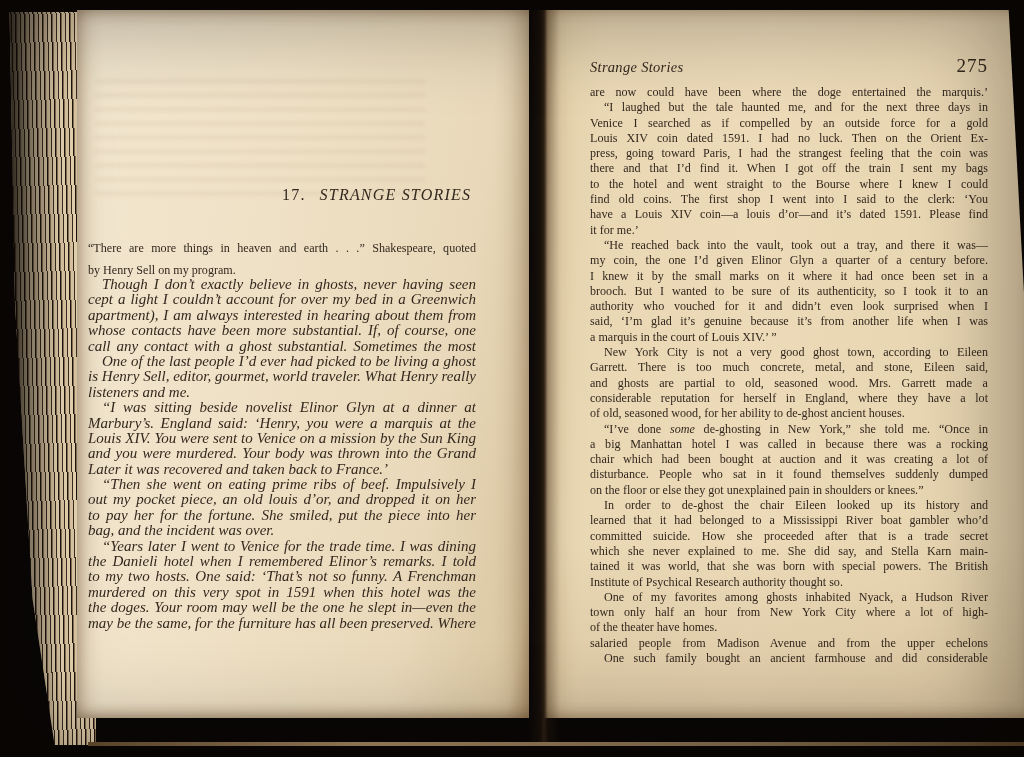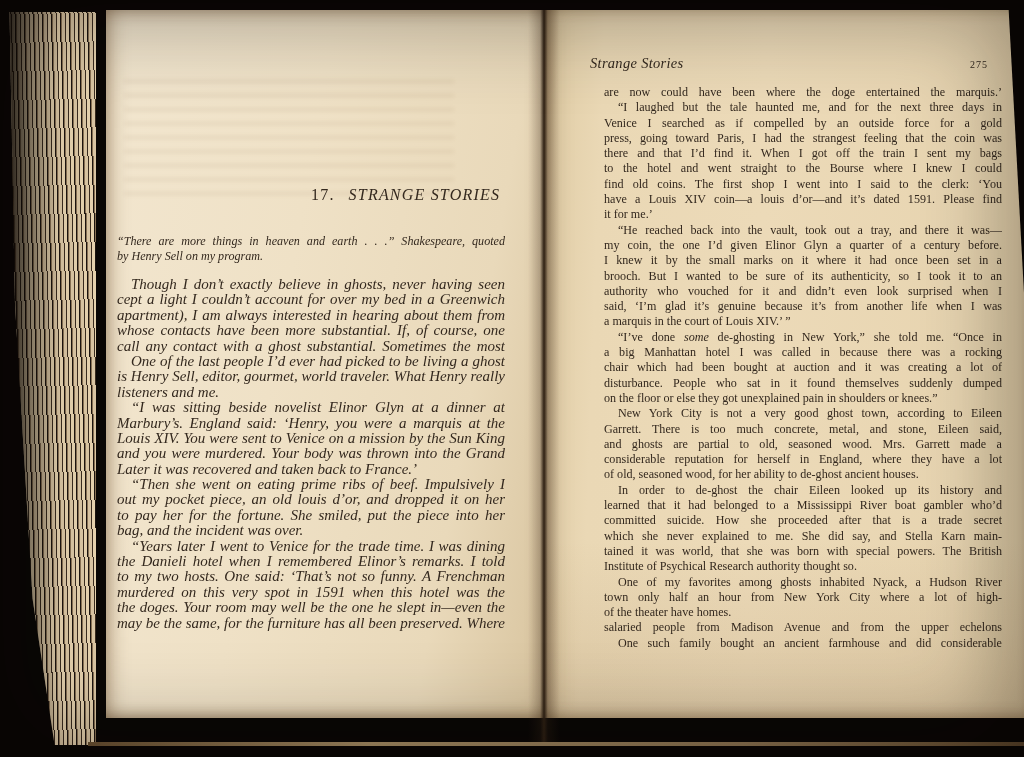--- a/index.html
+++ b/index.html
@@ -21,21 +21,21 @@
       repeating-linear-gradient(88deg,
         #1d1510 0px, #1d1510 1px,
         #8a7356 1px, #8a7356 2px,
         #dcc7a4 2px, #dcc7a4 5px,
         #3a2c1f 5px, #3a2c1f 6px,
         #e8d4b0 6px, #e8d4b0 9px);
     clip-path:polygon(6% 0, 100% 0, 100% 100%, 55% 100%, 31% 80%, 12% 40%);
   }
   .page{position:absolute; top:10px; height:708px;}
   .page-left{
-    left:106px; width:452px;
+    left:77px; width:452px;
     background:linear-gradient(100deg,#f2e6cf 0%,#efe1c6 40%,#e9d9ba 75%,#d9c5a0 96%,#c4ab83 100%);
     box-shadow:
       inset 14px 0 18px -10px rgba(120,90,55,.5),
       inset -18px 0 26px -12px rgba(90,60,30,.45),
       inset 0 -10px 14px -8px rgba(110,80,45,.5),
       inset 0 12px 14px -10px rgba(130,100,60,.35);
   }
   .page-right{
     left:544px; width:480px;
     background:
@@ -74,38 +74,38 @@
   .chapter-heading{
     position:absolute; left:205px; top:176px; white-space:nowrap;
     font-size:16px; letter-spacing:1.2px; color:var(--ink);
   }
   .chapter-heading .num{font-style:normal; margin-right:14px;}
   .chapter-heading .ttl{font-style:italic;}
 
   .textblock{position:absolute; color:var(--ink);}
   .epigraph{left:11px; top:224px; width:388px; font-size:12.1px; line-height:15.4px;}
   .body-left{left:11px; top:267px; width:388px; font-size:15px; line-height:15.4px;font-style:italic;}
-  .body-right{left:60px; top:75px; width:398px; font-size:12.1px; line-height:15.3px;}
+  .body-right{left:46px; top:75px; width:398px; font-size:12.1px; line-height:15.3px;}
 
   .running-header{
     position:absolute; left:46px; top:45px; width:398px;
     display:flex; justify-content:space-between; align-items:baseline;
   }
   .rh-title{font-style:italic; font-size:14.5px; letter-spacing:.3px;}
-  .rh-num{font-size:10px; letter-spacing:1px;}
+  .rh-num{font-size:19px; letter-spacing:1px;}
 
   .para{margin:0; padding:0;}
   .line{
     text-align:justify; text-align-last:justify;
     height:15.4px; overflow:hidden; white-space:normal;
   }
   .body-right .line{height:15.3px;}
   .line.end{text-align-last:left;}
   .line.first{text-indent:14px;}
-  .line.it{font-style:italic;}
+  .line.it{margin-top:7px;}
 </style>
 </head>
 <body>
 
 <div class="photo">
 
   <div class="page-edges"></div>
 
   <div class="page page-left">
     <div class="ghost"></div>
@@ -164,49 +164,50 @@
       <span class="rh-num">275</span>
     </div>
 
     <div class="textblock body-right">
         <div class="para">
           <div class="line">are now could have been where the doge entertained the marquis.’</div>
         </div>
         <div class="para">
           <div class="line first">“I laughed but the tale haunted me, and for the next three days in</div>
           <div class="line">Venice I searched as if compelled by an outside force for a gold</div>
+          <div class="line">Louis XIV coin dated 1591. I had no luck. Then on the Orient Ex-</div>
           <div class="line">press, going toward Paris, I had the strangest feeling that the coin was</div>
           <div class="line">there and that I’d find it. When I got off the train I sent my bags</div>
           <div class="line">to the hotel and went straight to the Bourse where I knew I could</div>
           <div class="line">find old coins. The first shop I went into I said to the clerk: ‘You</div>
           <div class="line">have a Louis XIV coin—a louis d’or—and it’s dated 1591. Please find</div>
           <div class="line end">it for me.’</div>
         </div>
         <div class="para">
           <div class="line first">“He reached back into the vault, took out a tray, and there it was—</div>
           <div class="line">my coin, the one I’d given Elinor Glyn a quarter of a century before.</div>
           <div class="line">I knew it by the small marks on it where it had once been set in a</div>
           <div class="line">brooch. But I wanted to be sure of its authenticity, so I took it to an</div>
           <div class="line">authority who vouched for it and didn’t even look surprised when I</div>
           <div class="line">said, ‘I’m glad it’s genuine because it’s from another life when I was</div>
           <div class="line end">a marquis in the court of Louis XIV.’ ”</div>
         </div>
         <div class="para">
+          <div class="line first">New York City is not a very good ghost town, according to Eileen</div>
+          <div class="line">Garrett. There is too much concrete, metal, and stone, Eileen said,</div>
+          <div class="line">and ghosts are partial to old, seasoned wood. Mrs. Garrett made a</div>
+          <div class="line">considerable reputation for herself in England, where they have a lot</div>
+          <div class="line end">of old, seasoned wood, for her ability to de-ghost ancient houses.</div>
+        </div>
+        <div class="para">
           <div class="line first">“I’ve done <i>some</i> de-ghosting in New York,” she told me. “Once in</div>
           <div class="line">a big Manhattan hotel I was called in because there was a rocking</div>
           <div class="line">chair which had been bought at auction and it was creating a lot of</div>
           <div class="line">disturbance. People who sat in it found themselves suddenly dumped</div>
           <div class="line end">on the floor or else they got unexplained pain in shoulders or knees.”</div>
-        </div>
-        <div class="para">
-          <div class="line first">New York City is not a very good ghost town, according to Eileen</div>
-          <div class="line">Garrett. There is too much concrete, metal, and stone, Eileen said,</div>
-          <div class="line">and ghosts are partial to old, seasoned wood. Mrs. Garrett made a</div>
-          <div class="line">considerable reputation for herself in England, where they have a lot</div>
-          <div class="line end">of old, seasoned wood, for her ability to de-ghost ancient houses.</div>
         </div>
         <div class="para">
           <div class="line first">In order to de-ghost the chair Eileen looked up its history and</div>
           <div class="line">learned that it had belonged to a Mississippi River boat gambler who’d</div>
           <div class="line">committed suicide. How she proceeded after that is a trade secret</div>
           <div class="line">which she never explained to me. She did say, and Stella Karn main-</div>
           <div class="line">tained it was world, that she was born with special powers. The British</div>
           <div class="line end">Institute of Psychical Research authority thought so.</div>
         </div>
         <div class="para">

